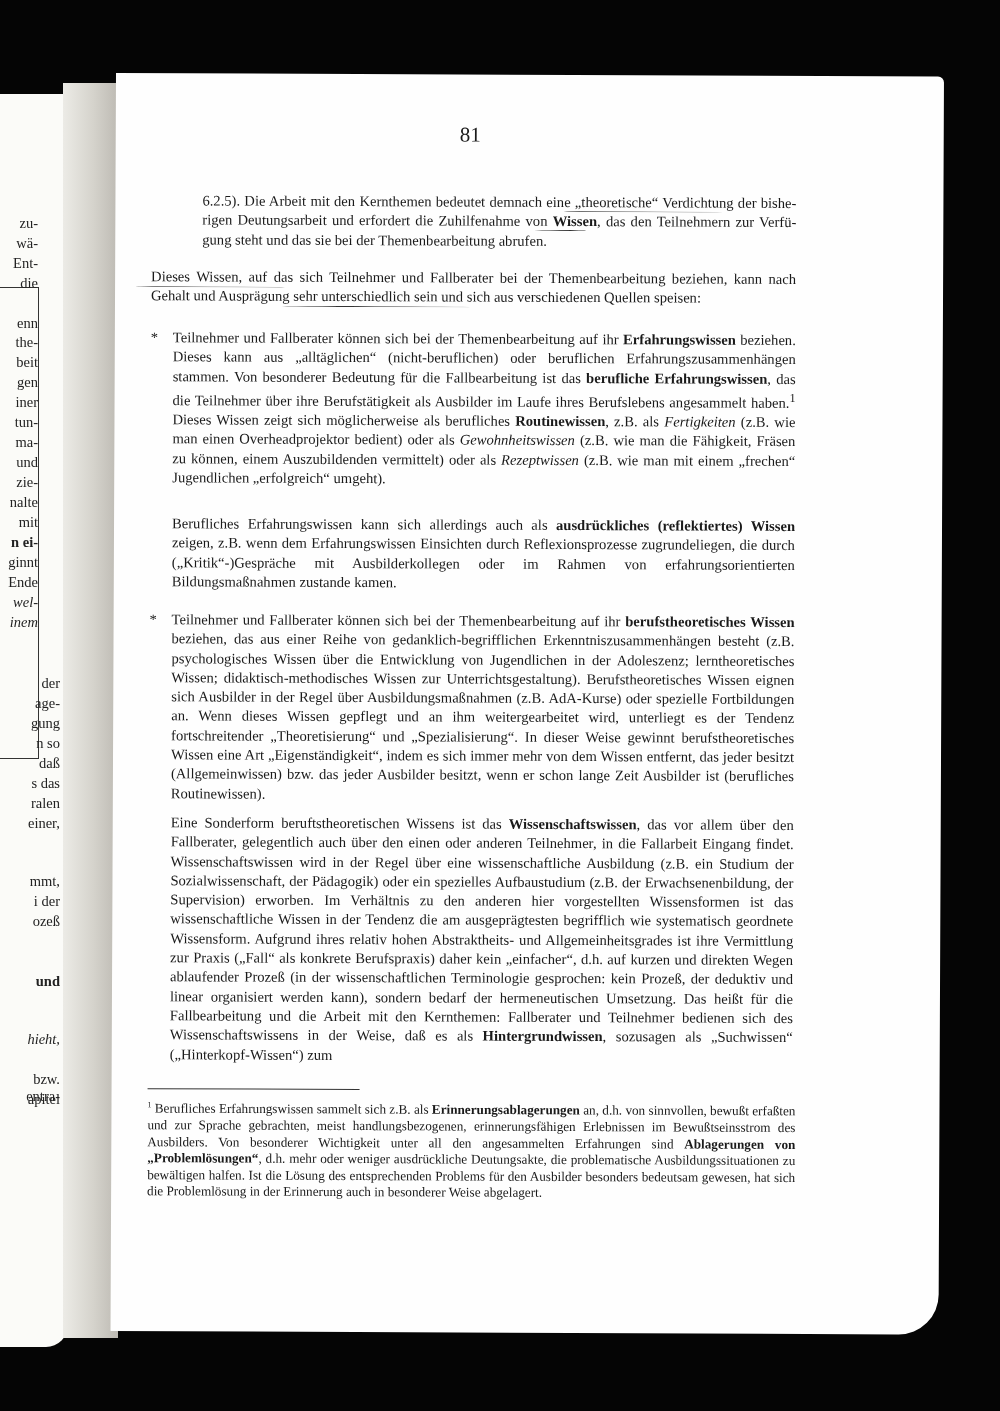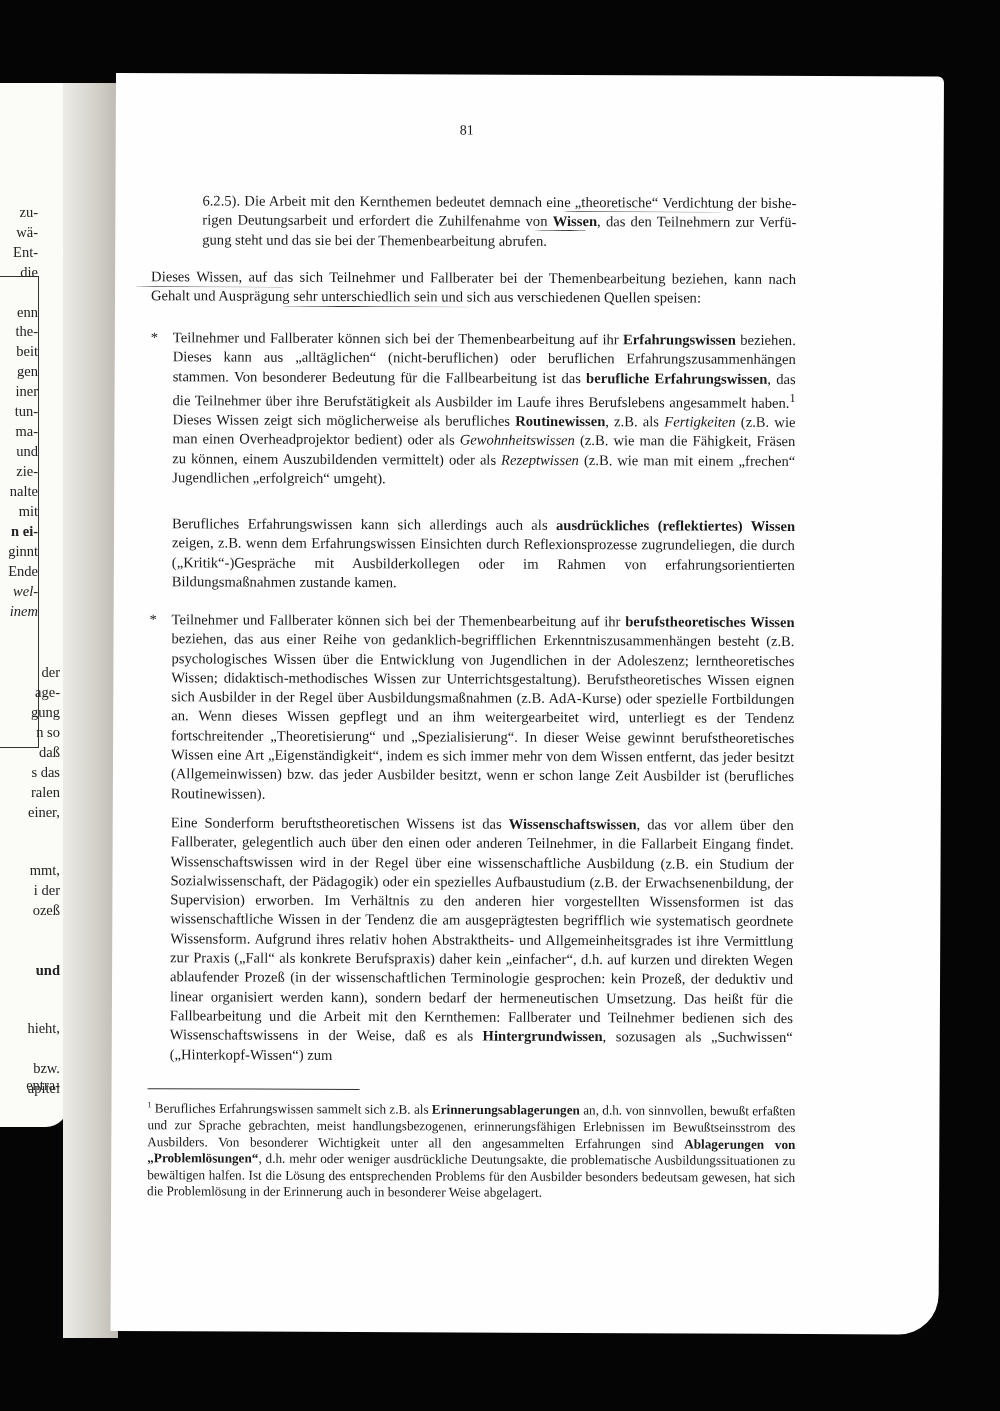--- a/index.html
+++ b/index.html
@@ -3,21 +3,21 @@
 <meta charset="utf-8">
 <style>
   html, body { margin: 0; padding: 0; }
   body {
     width: 1000px; height: 1411px; position: relative; overflow: hidden;
     background: #050505;
     font-family: "Liberation Serif", serif;
     color: #1a1a1a;
   }
   .left-page {
-    position: absolute; left: 0; top: 83px; width: 68px; height: 1044px;
+    position: absolute; left: 0; top: 94px; width: 68px; height: 1253px;
     background: #fbfbf8;
     border-bottom-right-radius: 22px;
   }
   .left-box {
     position: absolute; left: -4px; top: 193px; width: 42px; height: 470px;
     border: 1px solid #333; border-left: none;
   }
   .left-frag {
     position: absolute; right: 30px; font-size: 14.5px; line-height: 1;
     text-align: right; white-space: nowrap; color: #222;
@@ -30,21 +30,21 @@
   }
   .right-page {
     position: absolute; left: 116px; top: 73px; width: 828px; height: 1258px;
     background: #fefefe;
     border-top-right-radius: 6px;
     border-bottom-right-radius: 40px;
     transform: rotate(0.25deg);
     transform-origin: 0 0;
   }
   .page-number {
-    position: absolute; left: 344px; top: 48px; font-size: 14px;
+    position: absolute; left: 344px; top: 48px; font-size: 21px;
   }
   .text {
     position: absolute; font-size: 14.6px; line-height: 19.3px;
     text-align: justify; hyphens: manual;
   }
   .text b { font-weight: bold; }
   .p1 { left: 87px; top: 118px; width: 594px; }
   .p2 { left: 36px; top: 194px; width: 645px; }
   .bullet { left: 36px; width: 645px; }
   .bullet .star { position: absolute; left: 0; top: 0; width: 20px; }
@@ -97,21 +97,21 @@
       <div class="left-frag " style="top: 622px; right: 8px;">gung</div>
       <div class="left-frag " style="top: 642px; right: 8px;">n so</div>
       <div class="left-frag " style="top: 662px; right: 8px;">daß</div>
       <div class="left-frag " style="top: 682px; right: 8px;">s das</div>
       <div class="left-frag " style="top: 702px; right: 8px;">ralen</div>
       <div class="left-frag " style="top: 722px; right: 8px;">einer,</div>
       <div class="left-frag " style="top: 780px; right: 8px;">mmt,</div>
       <div class="left-frag " style="top: 800px; right: 8px;">i der</div>
       <div class="left-frag " style="top: 820px; right: 8px;">ozeß</div>
       <div class="left-frag b" style="top: 880px; right: 8px;">und</div>
-      <div class="left-frag " style="top: 938px; right: 8px;">hieht,</div>
+      <div class="left-frag " style="top: 938px; right: 8px; font-style: italic;">hieht,</div>
       <div class="left-frag " style="top: 958px; right: 8px; margin-top: 37px;">entra-</div>
       <div class="left-frag " style="top: 978px; right: 8px;">bzw.</div>
       <div class="left-frag " style="top: 998px; right: 8px;">apitel</div>
     </div>
 </div>
 <div class="gutter"></div>
 
 <div class="right-page">
   <div class="page-number">81</div>
 

